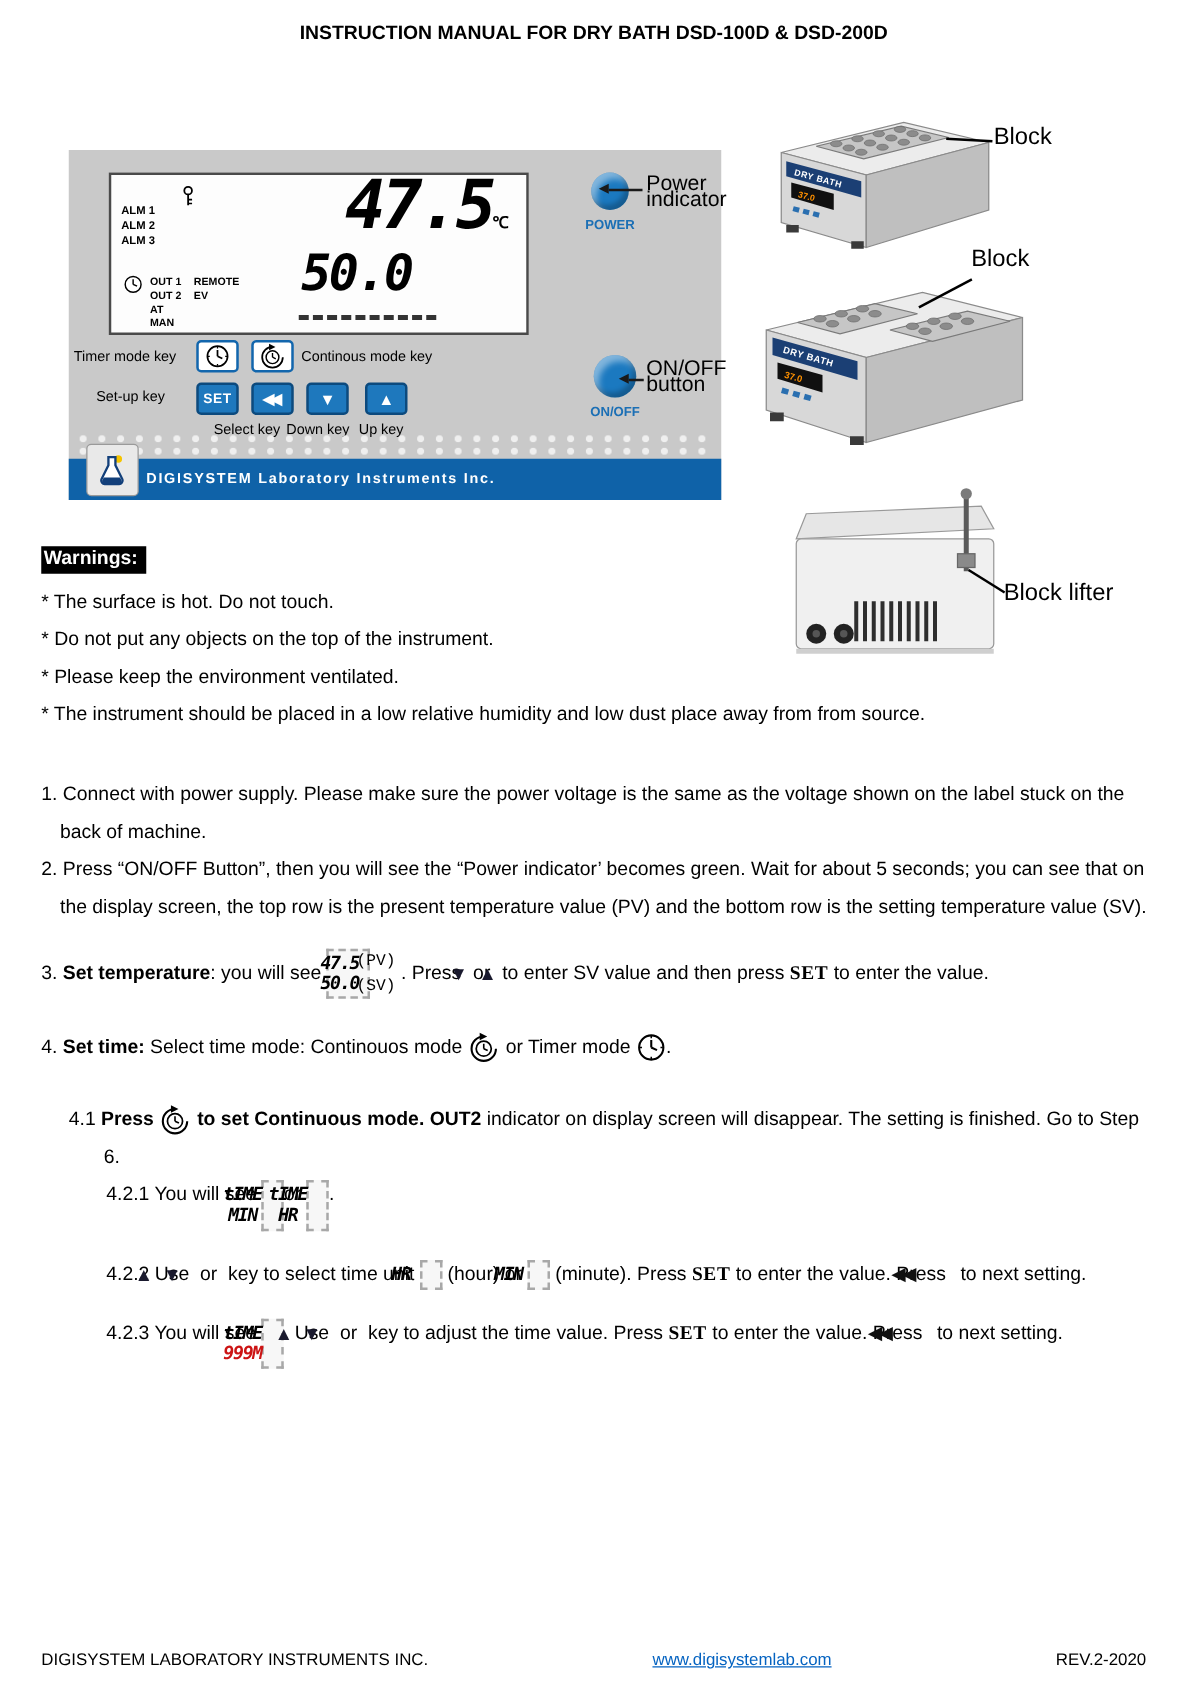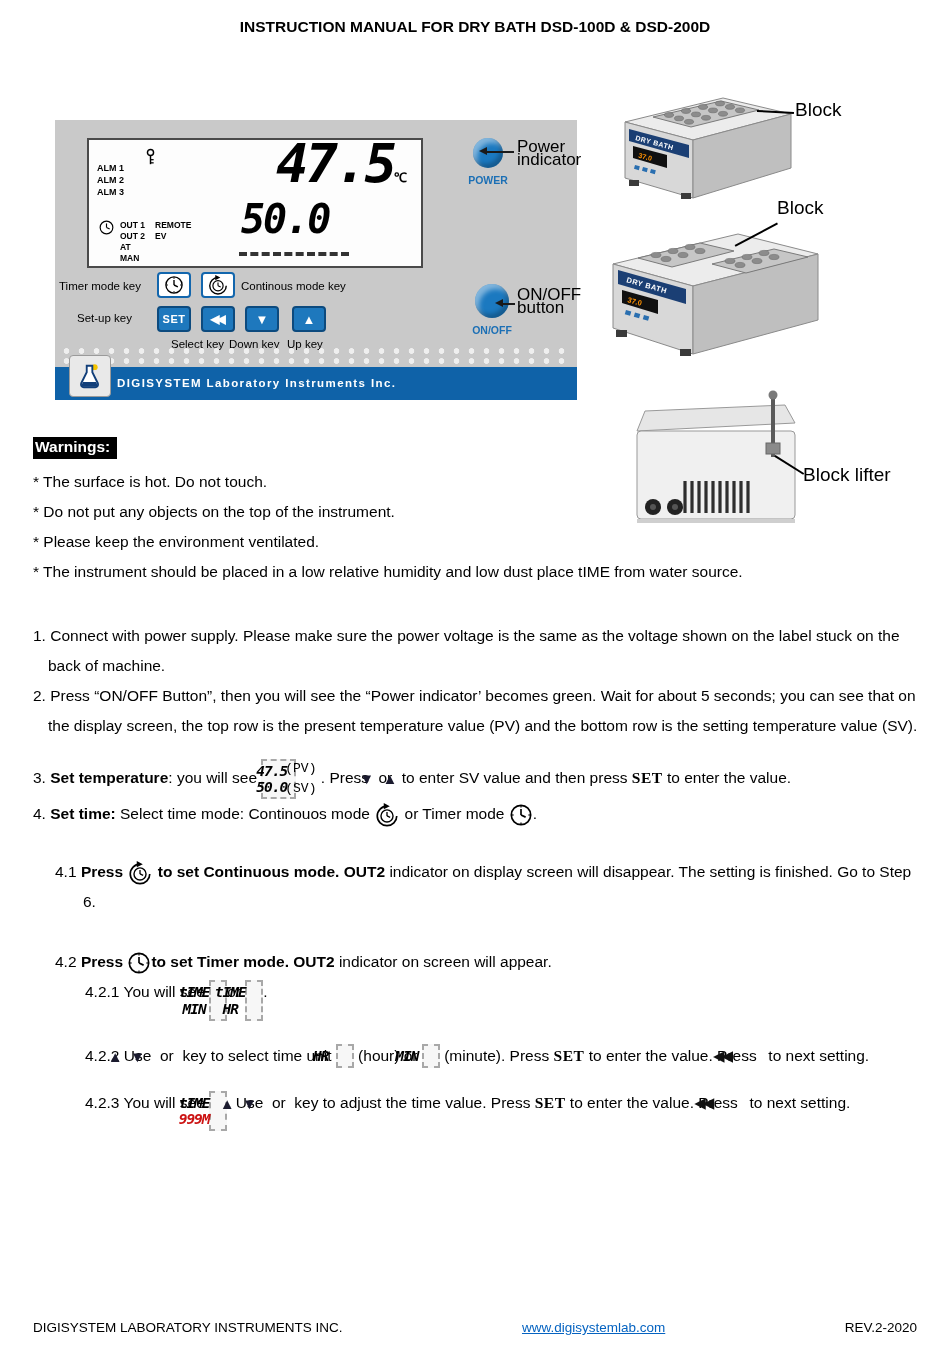--- a/index.html
+++ b/index.html
@@ -83,21 +83,21 @@
 
   
   .copy { position:absolute; left:33px; top:437px; width:888px; font-size:15.5px; }
   .warn-head { display:inline-block; background:#000; color:#fff; font-weight:bold;
                font-size:15.5px; padding:1px 7px 3px 2px; }
   .warn-list { margin-top:8px; line-height:30px; }
   .step { line-height:30px; }
   .s12 { padding-left:15px; text-indent:-15px; }
   .m-step1 { margin-top:34px; }
   .m-step3 { margin-top:18px; padding-left:14px; text-indent:-14px; }
-  .m-step4 { }
+  .m-step4 { margin-top:24px; }
   .sub1 { margin-left:22px; margin-top:28px; padding-left:28px; text-indent:-28px; }
   .sub1b { margin-top:30px; }
   .sub2 { margin-left:52px; padding-left:48px; text-indent:-48px; }
   .m-s421 { }
   .m-s422 { margin-top:20px; }
   .m-s423 { margin-top:16px; }
 
   .tri { display:inline-block; font-size:15px; color:#1a1a2e; vertical-align:-1px; }
   .setword { font-family:"Liberation Serif", serif; font-weight:bold; letter-spacing:.5px; }
   .backsym { display:inline-block; font-size:15px; letter-spacing:-3px; padding-right:3px; color:#111; }
@@ -315,21 +315,21 @@
   <div class="ptr ptr3"></div>
   <div class="devlabel lbl-lifter">Block lifter</div>
 
   <div class="copy">
 
     <div><span class="warn-head">Warnings:</span></div>
     <div class="warn-list">
       <div>* The surface is hot. Do not touch.</div>
       <div>* Do not put any objects on the top of the instrument.</div>
       <div>* Please keep the environment ventilated.</div>
-      <div>* The instrument should be placed in a low relative humidity and low dust place tIME from water source.</div>
+      <div>* The instrument should be placed in a low relative humidity and low dust place away from from source.</div>
     </div>
 
     <div class="step s12 m-step1">
       <span>1.</span>
       <span>Connect with power supply. Please make sure the power voltage is the same as the voltage shown on the label stuck on the back of machine.</span>
     </div>
 
     <div class="step s12">
       <span>2.</span>
       <span>Press “ON/OFF Button”, then you will see the “Power indicator’ becomes green. Wait for about 5 seconds; you can see that on the display screen, the top row is the present temperature value (PV) and the bottom row is the setting temperature value (SV).</span>
@@ -387,34 +387,20 @@
           <circle cx="14" cy="15" r="6.5" fill="#fff" stroke="#000" stroke-width="1.5"></circle>
           <line x1="14" y1="15" x2="14" y2="10.8" stroke="#000" stroke-width="1.4"></line>
           <line x1="14" y1="15" x2="17.4" y2="16.6" stroke="#000" stroke-width="1.4"></line>
           <path d="M 24.5 15 A 10.5 10.5 0 1 1 14 4.5" fill="none" stroke="#000" stroke-width="1.8"></path>
           <polygon points="10.5,1.2 17,4.5 10.5,7.8" fill="#000"></polygon>
         </svg>
       <b>to set Continuous mode. OUT2</b>
       <span>indicator on display screen will disappear. The setting is finished. Go to Step 6.</span>
     </div>
 
-    <div class="step sub1 sub1b">
-      <span>4.2</span>
-      <b>Press</b>
-      <svg class="icon-inline" viewBox="0 0 26 26" width="24" height="24">
-          <circle cx="13" cy="13" r="10.5" fill="#fff" stroke="#000" stroke-width="1.8"></circle>
-          <line x1="13" y1="13" x2="13" y2="6.5" stroke="#000" stroke-width="1.8"></line>
-          <line x1="13" y1="13" x2="18" y2="15.3" stroke="#000" stroke-width="1.8"></line>
-          <line x1="13" y1="3" x2="13" y2="5" stroke="#000" stroke-width="1.3"></line>
-          <line x1="13" y1="21" x2="13" y2="23" stroke="#000" stroke-width="1.3"></line>
-          <line x1="3" y1="13" x2="5" y2="13" stroke="#000" stroke-width="1.3"></line>
-          <line x1="21" y1="13" x2="23" y2="13" stroke="#000" stroke-width="1.3"></line>
-        </svg><b>to set Timer mode. OUT2</b>
-      <span>indicator on screen will appear.</span>
-    </div>
 
     <div class="step sub2 m-s421">
       <span>4.2.1</span>
       <span>You will see</span>
       <span class="lcdmini">
           <span class="row">tIME</span>
           <span class="row">MIN</span>
         </span><span>or</span>
       <span class="lcdmini">
           <span class="row">tIME</span>

